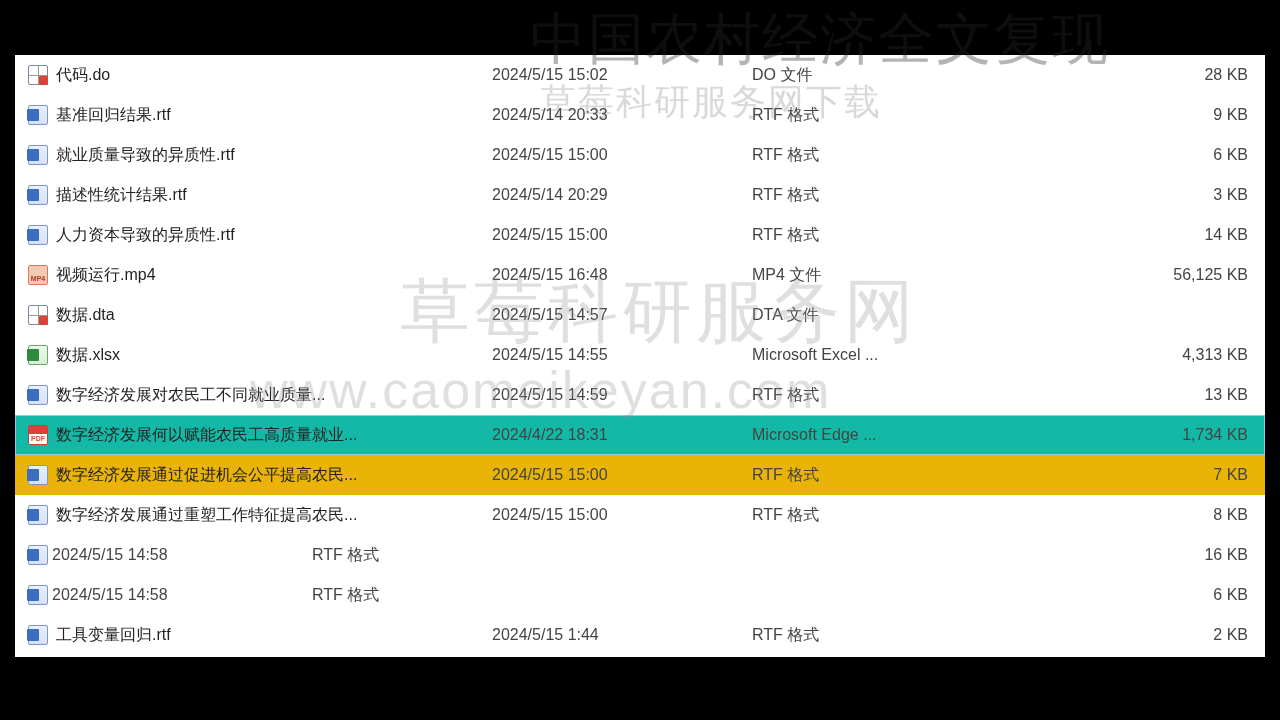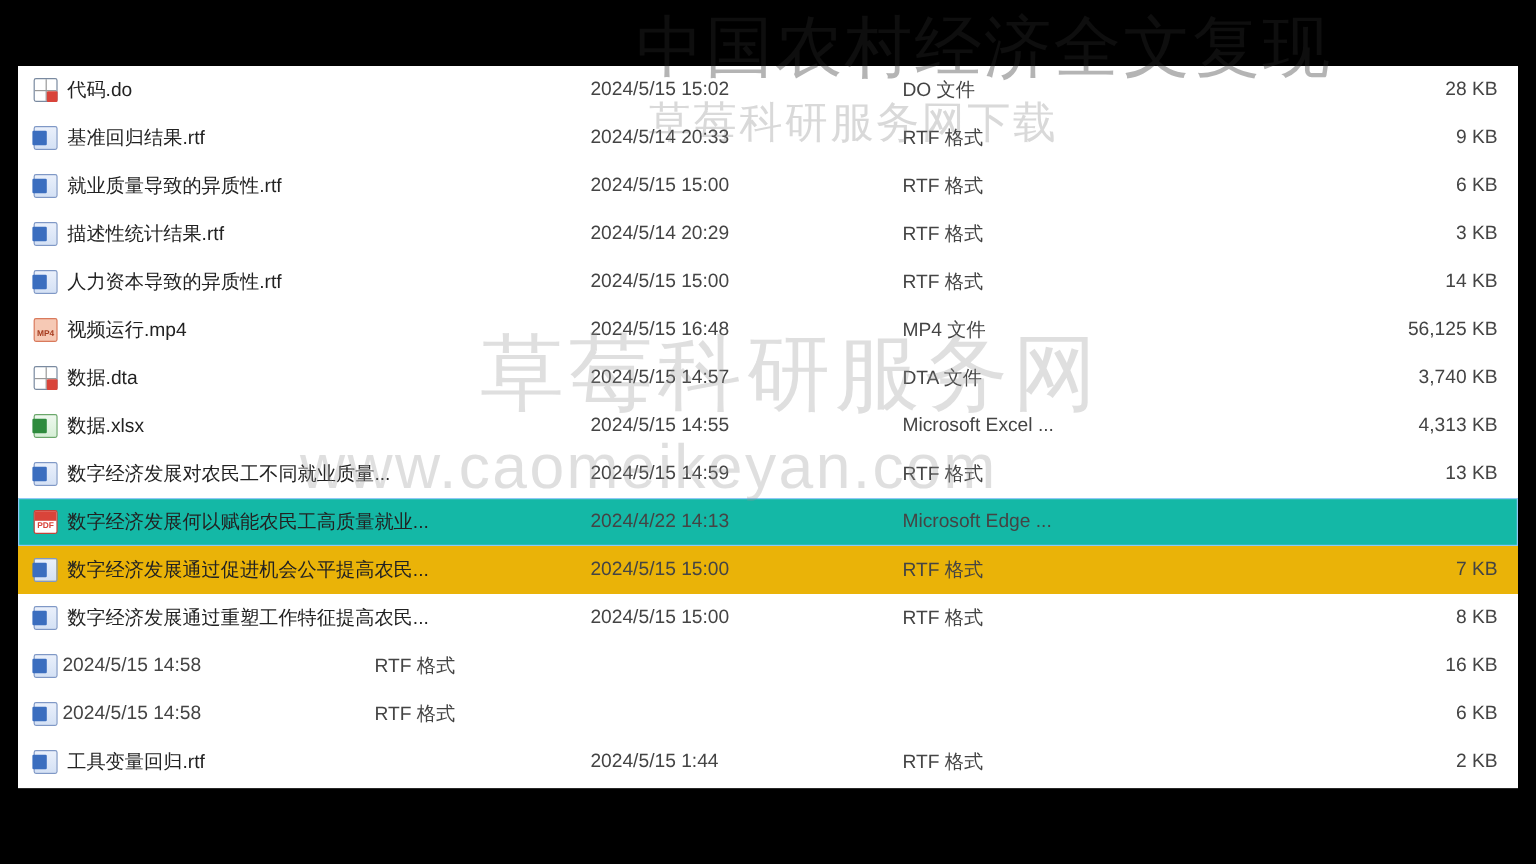--- a/index.html
+++ b/index.html
@@ -118,21 +118,20 @@
         <div class="col-type">MP4 文件</div>
         <div class="col-size">56,125 KB</div>
       </div>
       <div class="row">
         <div class="col-icon">
           <div class="fi fi-grid"></div>
         </div>
         <div class="col-name">数据.dta</div>
         <div class="col-date">2024/5/15 14:57</div>
         <div class="col-type">DTA 文件</div>
-        <div class="col-size">3,740 KB</div>
       </div>
       <div class="row">
         <div class="col-icon">
           <div class="fi fi-xls"></div>
         </div>
         <div class="col-name">数据.xlsx</div>
         <div class="col-date">2024/5/15 14:55</div>
         <div class="col-type">Microsoft Excel ...</div>
         <div class="col-size">4,313 KB</div>
       </div>
@@ -143,22 +142,23 @@
         <div class="col-name">数字经济发展对农民工不同就业质量...</div>
         <div class="col-date">2024/5/15 14:59</div>
         <div class="col-type">RTF 格式</div>
         <div class="col-size">13 KB</div>
       </div>
       <div class="row selected">
         <div class="col-icon">
           <div class="fi fi-pdf"></div>
         </div>
         <div class="col-name">数字经济发展何以赋能农民工高质量就业...</div>
-        <div class="col-date">2024/4/22 14:13</div>
+        <div class="col-date">2024/4/22 18:31</div>
         <div class="col-type">Microsoft Edge ...</div>
+        <div class="col-size">1,734 KB</div>
       </div>
       <div class="row hover">
         <div class="col-icon">
           <div class="fi fi-word"></div>
         </div>
         <div class="col-name">数字经济发展通过促进机会公平提高农民...</div>
         <div class="col-date">2024/5/15 15:00</div>
         <div class="col-type">RTF 格式</div>
         <div class="col-size">7 KB</div>
       </div>

